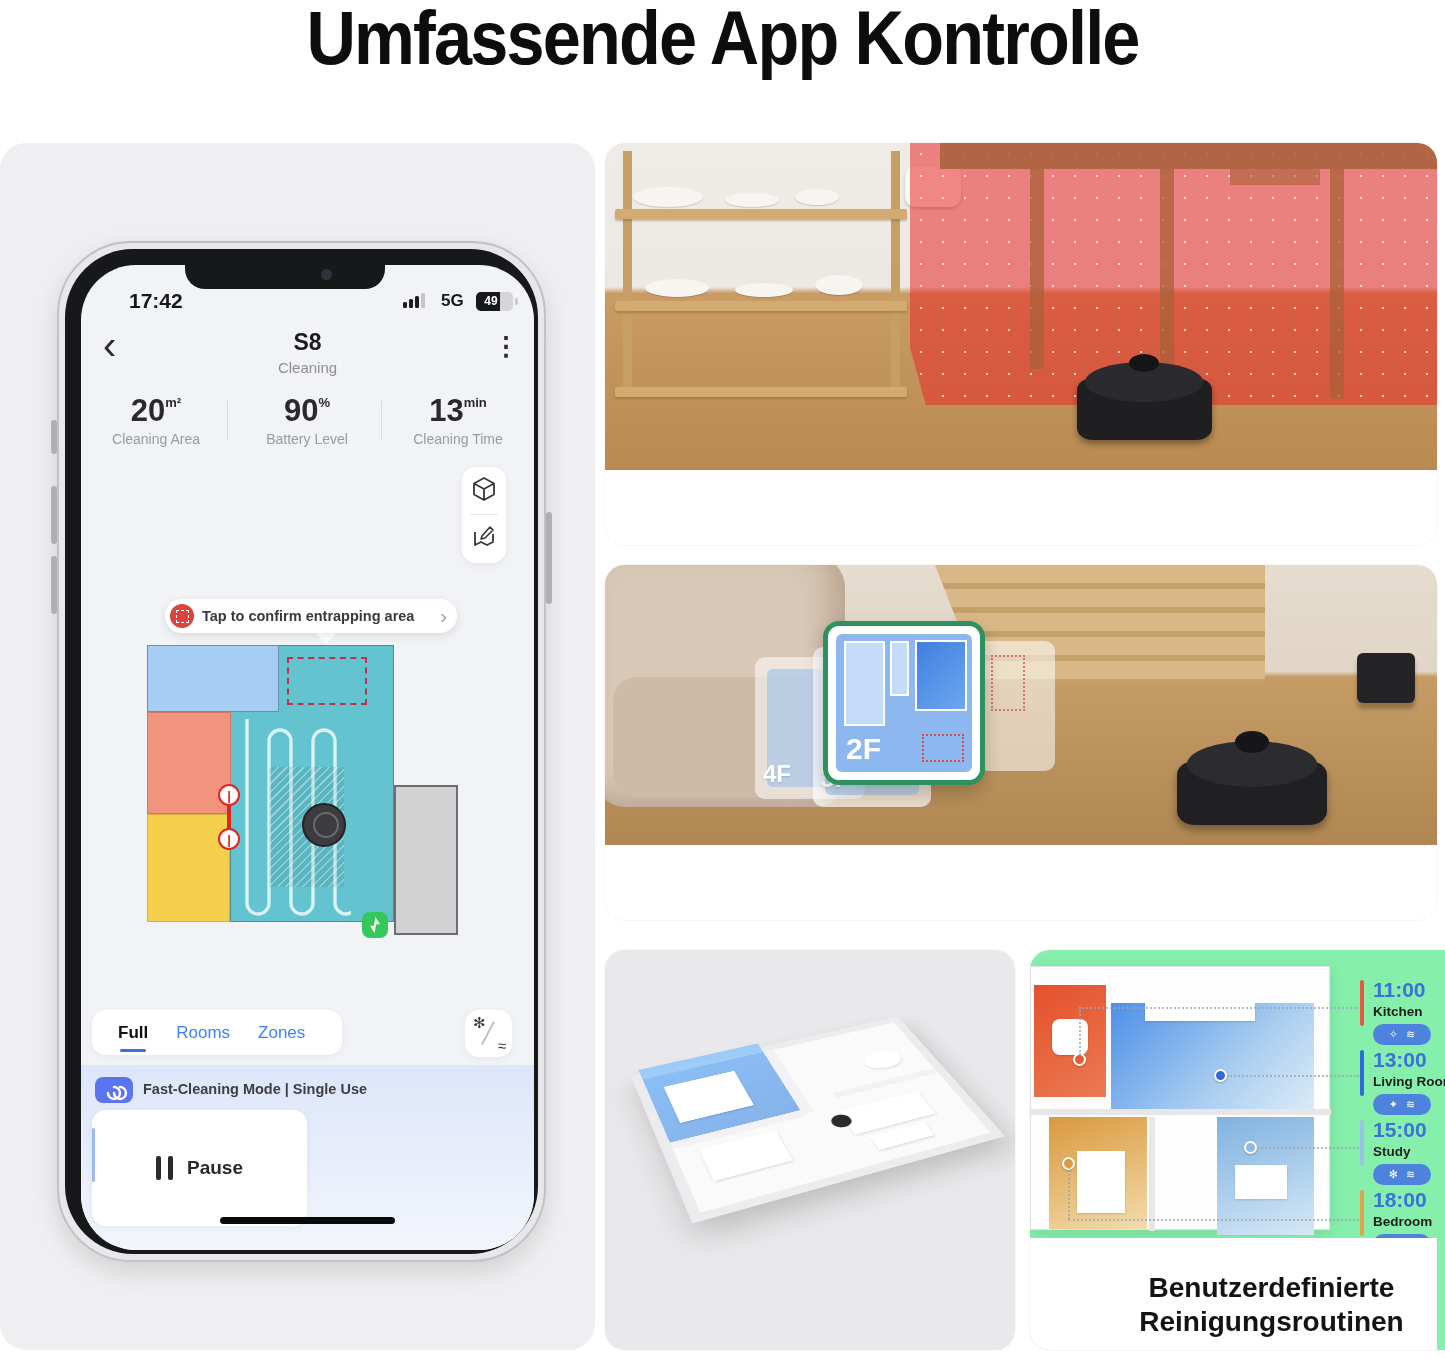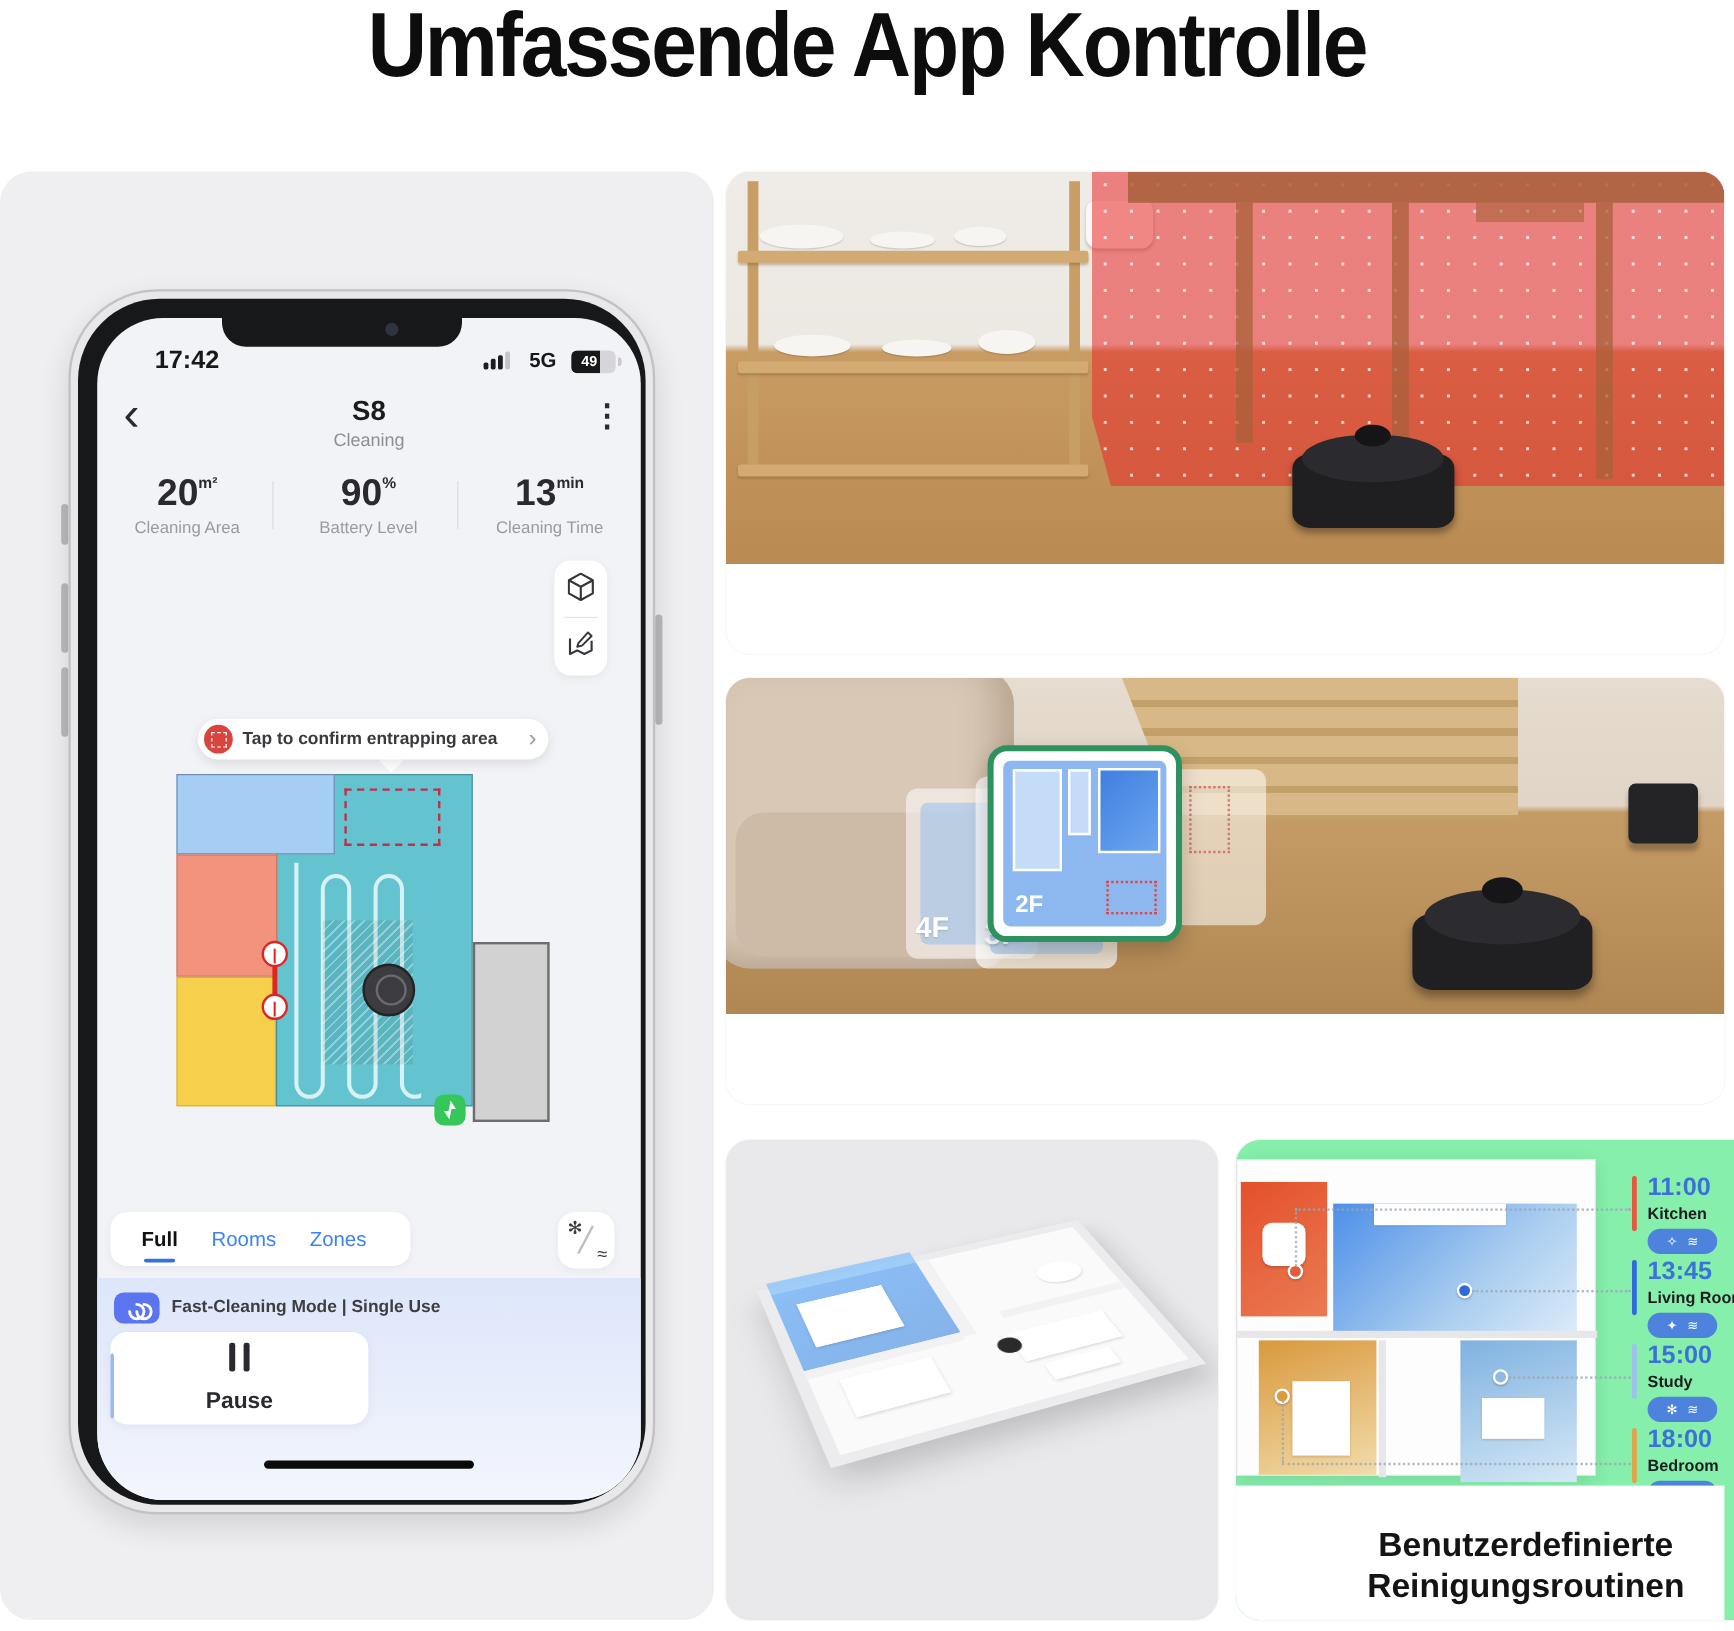--- a/index.html
+++ b/index.html
@@ -80,21 +80,21 @@
   .tab.active::after { content:""; position:absolute; left:2px; bottom:-9px; width:26px; height:3px; background:#3a6fe0; border-radius:2px; }
   #clean-toggle { left:384px; top:745px; width:47px; height:47px; background:#ffffff; border-radius:14px; box-shadow:0 2px 8px rgba(0,0,0,.05); }
   #clean-toggle .g1 { position:absolute; left:8px; top:4px; font-size:15px; color:#3a3a3e; }
   #clean-toggle .g2 { position:absolute; right:6px; bottom:3px; font-size:15px; color:#3a3a3e; }
   #clean-toggle .slash { position:absolute; left:22px; top:10px; width:1.5px; height:26px; background:#bdbdc2; transform:rotate(28deg); }
 
   
   #mode-panel { left:0; top:800px; width:453px; height:185px; background:linear-gradient(180deg,#dde6fa 0%, #e9eefb 55%, #f3f6fd 100%); }
   #mode-badge { left:14px; top:12px; width:38px; height:26px; background:#5b74f0; border-radius:8px; }
   #mode-text { left:62px; top:16px; font-size:14.5px; font-weight:600; color:#3d3d42; }
-  .action-btn { position:absolute; top:45px; width:215px; height:77px; background:#ffffff; border-radius:14px; box-shadow:0 2px 8px rgba(0,0,0,.05); display:flex; align-items:center; justify-content:center; gap:14px; cursor:pointer;flex-direction:column; }
+  .action-btn { position:absolute; top:45px; width:215px; height:116px; background:#ffffff; border-radius:14px; box-shadow:0 2px 8px rgba(0,0,0,.05); display:flex; align-items:center; justify-content:center; gap:14px; cursor:pointer; }
   #pause-btn { left:11px; }
   #pause-btn::before { content:""; position:absolute; left:0px; top:18px; width:3px; height:54px; background:#9db9f2; border-radius:2px; }
   #dock-btn { left:240px; }
   .action-label { font-size:19px; font-weight:600; color:#2a2a2e; }
   .pause-glyph { display:flex; gap:7px; }
   .pause-glyph i { width:5px; height:24px; background:#2a2a2e; border-radius:2px; }
   #home-bar { left:139px; top:952px; width:175px; height:7px; background:#0a0a0a; border-radius:4px; }
 
   
   .card { position:absolute; background:#ffffff; border-radius:20px; overflow:hidden; box-shadow:0 0 0 1px rgba(0,0,0,.03); }
@@ -133,21 +133,21 @@
   #fc-4 .inner, #fc-3 .inner { position:absolute; left:12px; top:12px; right:12px; bottom:12px; background:rgba(150,190,235,.55); border-radius:6px; }
   #fc-3 { left:208px; top:82px; width:118px; height:160px; background:rgba(255,255,255,.68); }
   #fc-1 { left:372px; top:76px; width:78px; height:130px; }
   #fc-1 .dotted { position:absolute; left:14px; top:14px; width:34px; height:56px; border:2px dotted #d05050; opacity:.7; }
   #lbl-4f { left:158px; top:195px; font-size:24px; }
   #lbl-3f { left:215px; top:198px; font-size:26px; }
   #fc-main { left:218px; top:56px; width:162px; height:164px; background:#ffffff; border:5px solid #2e9160; border-radius:16px; box-shadow:0 8px 18px rgba(0,0,0,.2); }
   #fc-plan { position:absolute; left:8px; top:8px; right:8px; bottom:8px; background:#8db8ef; border-radius:6px; }
   .fc-room { position:absolute; background:#c4dcf8; border:2px solid #ffffff; }
   #fc-room-dark { position:absolute; background:linear-gradient(135deg,#3f7fe0,#6da6ef); border:2px solid #ffffff; left:58%; top:4%; width:38%; height:52%; }
-  #fc-2f { position:absolute; left:10px; bottom:6px; font-size:20px; font-weight:800; color:#ffffff; }
+  #fc-2f { position:absolute; left:10px; bottom:6px; font-size:30px; font-weight:800; color:#ffffff; }
   #fc-red { position:absolute; right:8px; bottom:10px; width:42px; height:28px; border:2.5px dotted #d84848; }
 
   
   #p3 { left:605px; top:950px; width:410px; height:400px; background:#e9e9eb; }
   #iso { left:28px; top:30px; width:354px; height:250px; perspective:900px; }
   #iso-floor { position:absolute; left:22px; top:10px; width:310px; height:230px; background:#fafafa; border:10px solid #ececee; box-shadow:0 18px 30px rgba(0,0,0,.18); transform:rotateX(52deg) rotateZ(-22deg); transform-style:preserve-3d; }
   .iso-wall { position:absolute; background:#f2f2f4; }
   #iso-blue { position:absolute; left:0; top:0; width:46%; height:52%; background:linear-gradient(160deg,rgba(120,180,245,.85),rgba(70,140,225,.65)); box-shadow:0 -18px 0 rgba(140,195,250,.8); }
   .iso-furn { position:absolute; background:#ffffff; box-shadow:0 2px 3px rgba(0,0,0,.12); }
   #iso-robot { position:absolute; left:53%; top:62%; width:20px; height:20px; background:#2b2b2e; border-radius:50%; }
@@ -406,21 +406,21 @@
       <div class="sched-bar"></div>
       <div class="sched-time">11:00</div>
       <div class="sched-room">Kitchen</div>
       <div class="sched-pill">
         <span>✧</span>
         <span>≋</span>
       </div>
     </div>
     <div id="sr2" class="sched-row">
       <div class="sched-bar"></div>
-      <div class="sched-time">13:45</div>
+      <div class="sched-time">13:00</div>
       <div class="sched-room">Living Room</div>
       <div class="sched-pill">
         <span>✦</span>
         <span>≋</span>
       </div>
     </div>
     <div id="sr3" class="sched-row">
       <div class="sched-bar"></div>
       <div class="sched-time">15:00</div>
       <div class="sched-room">Study</div>

